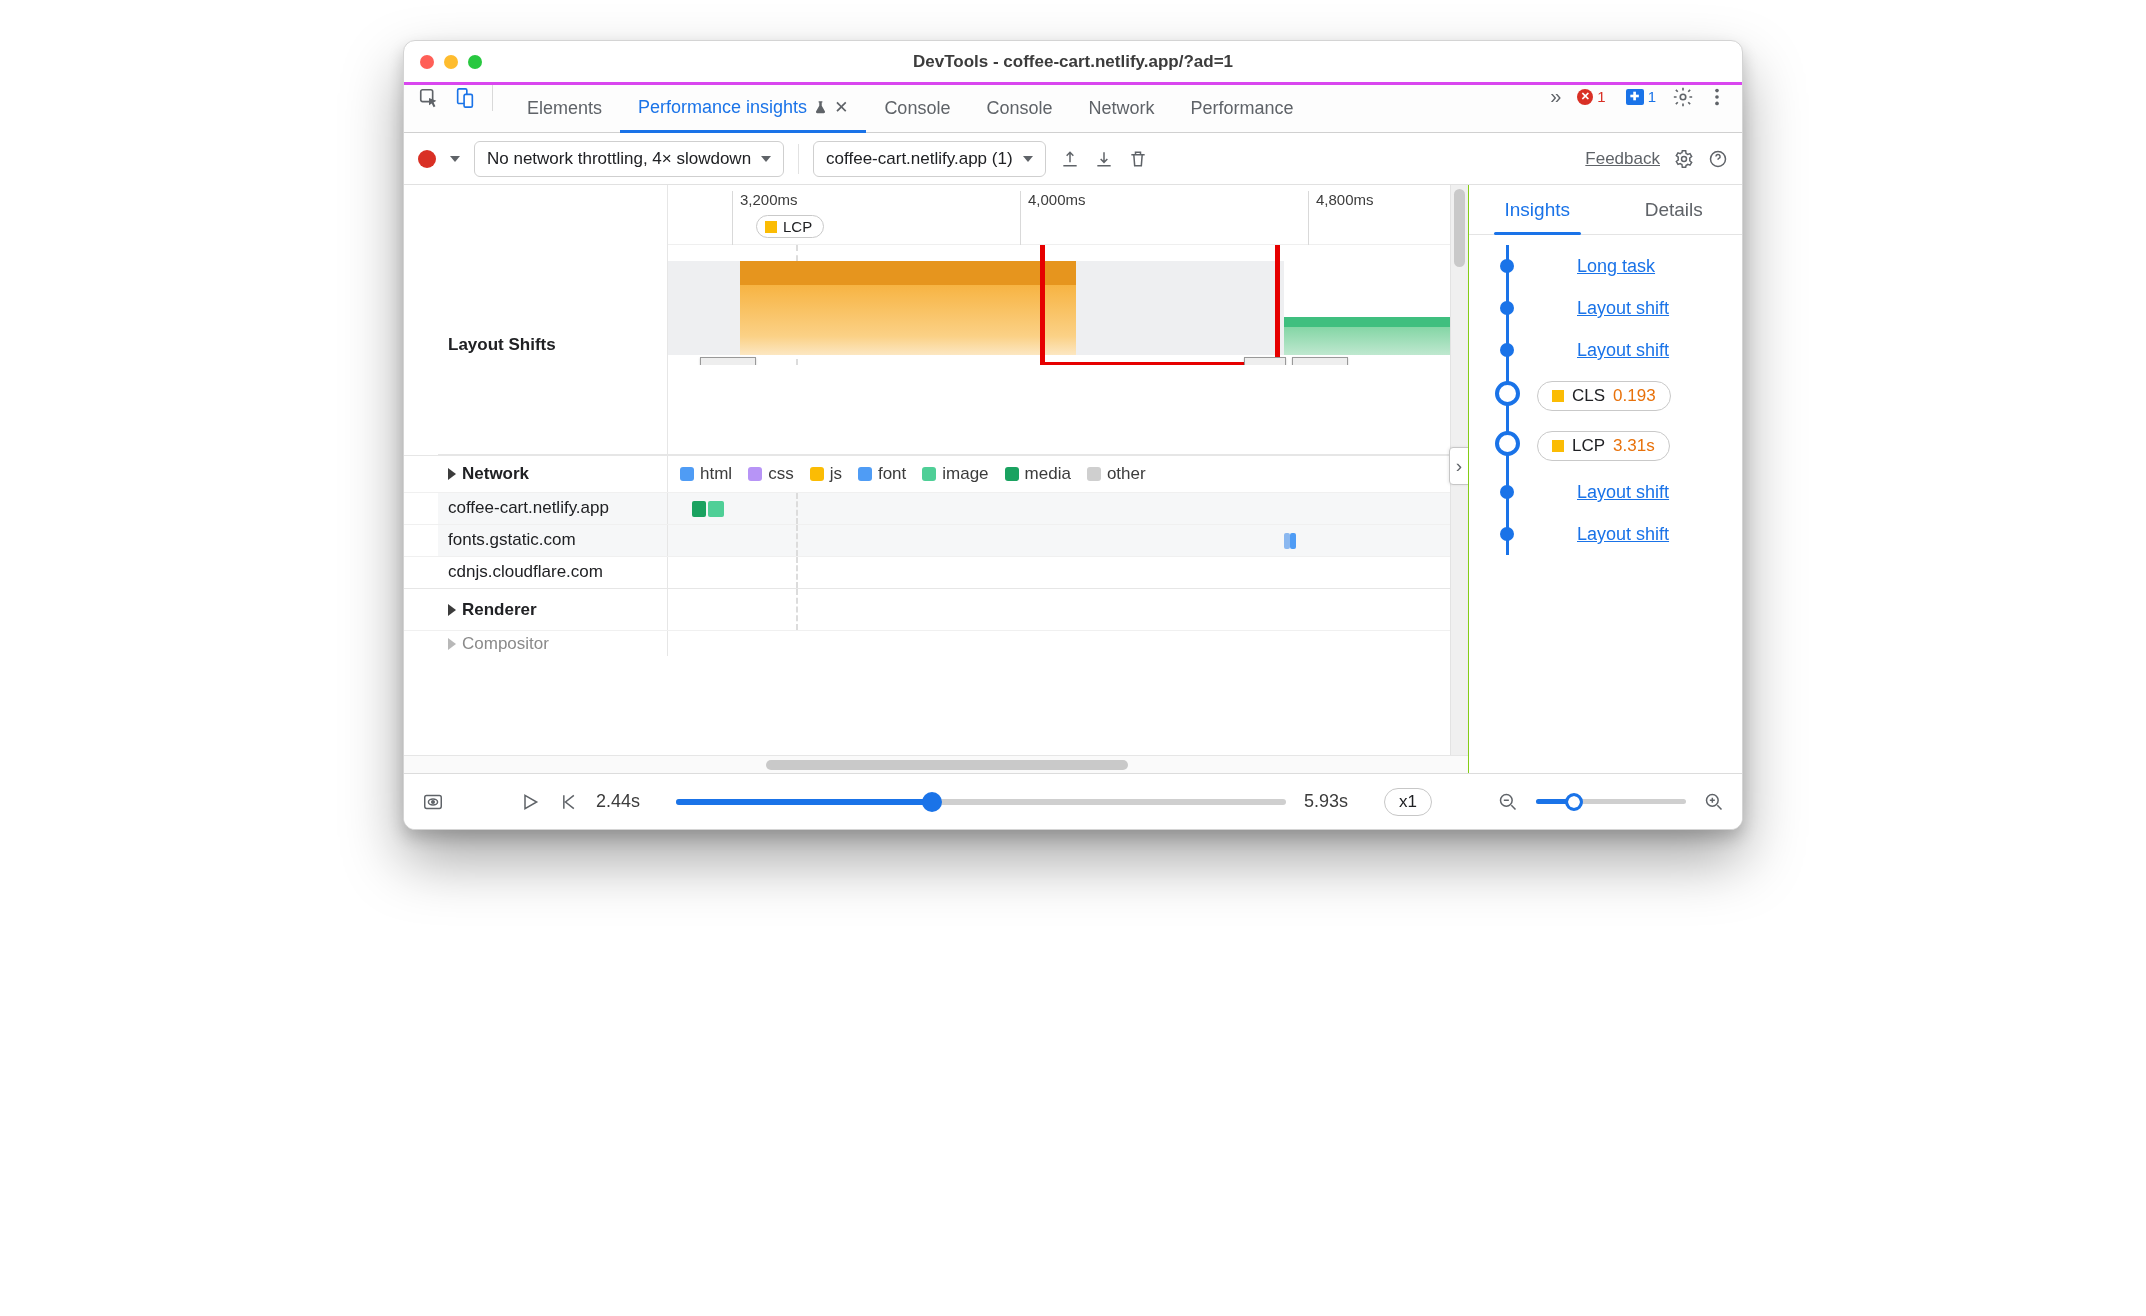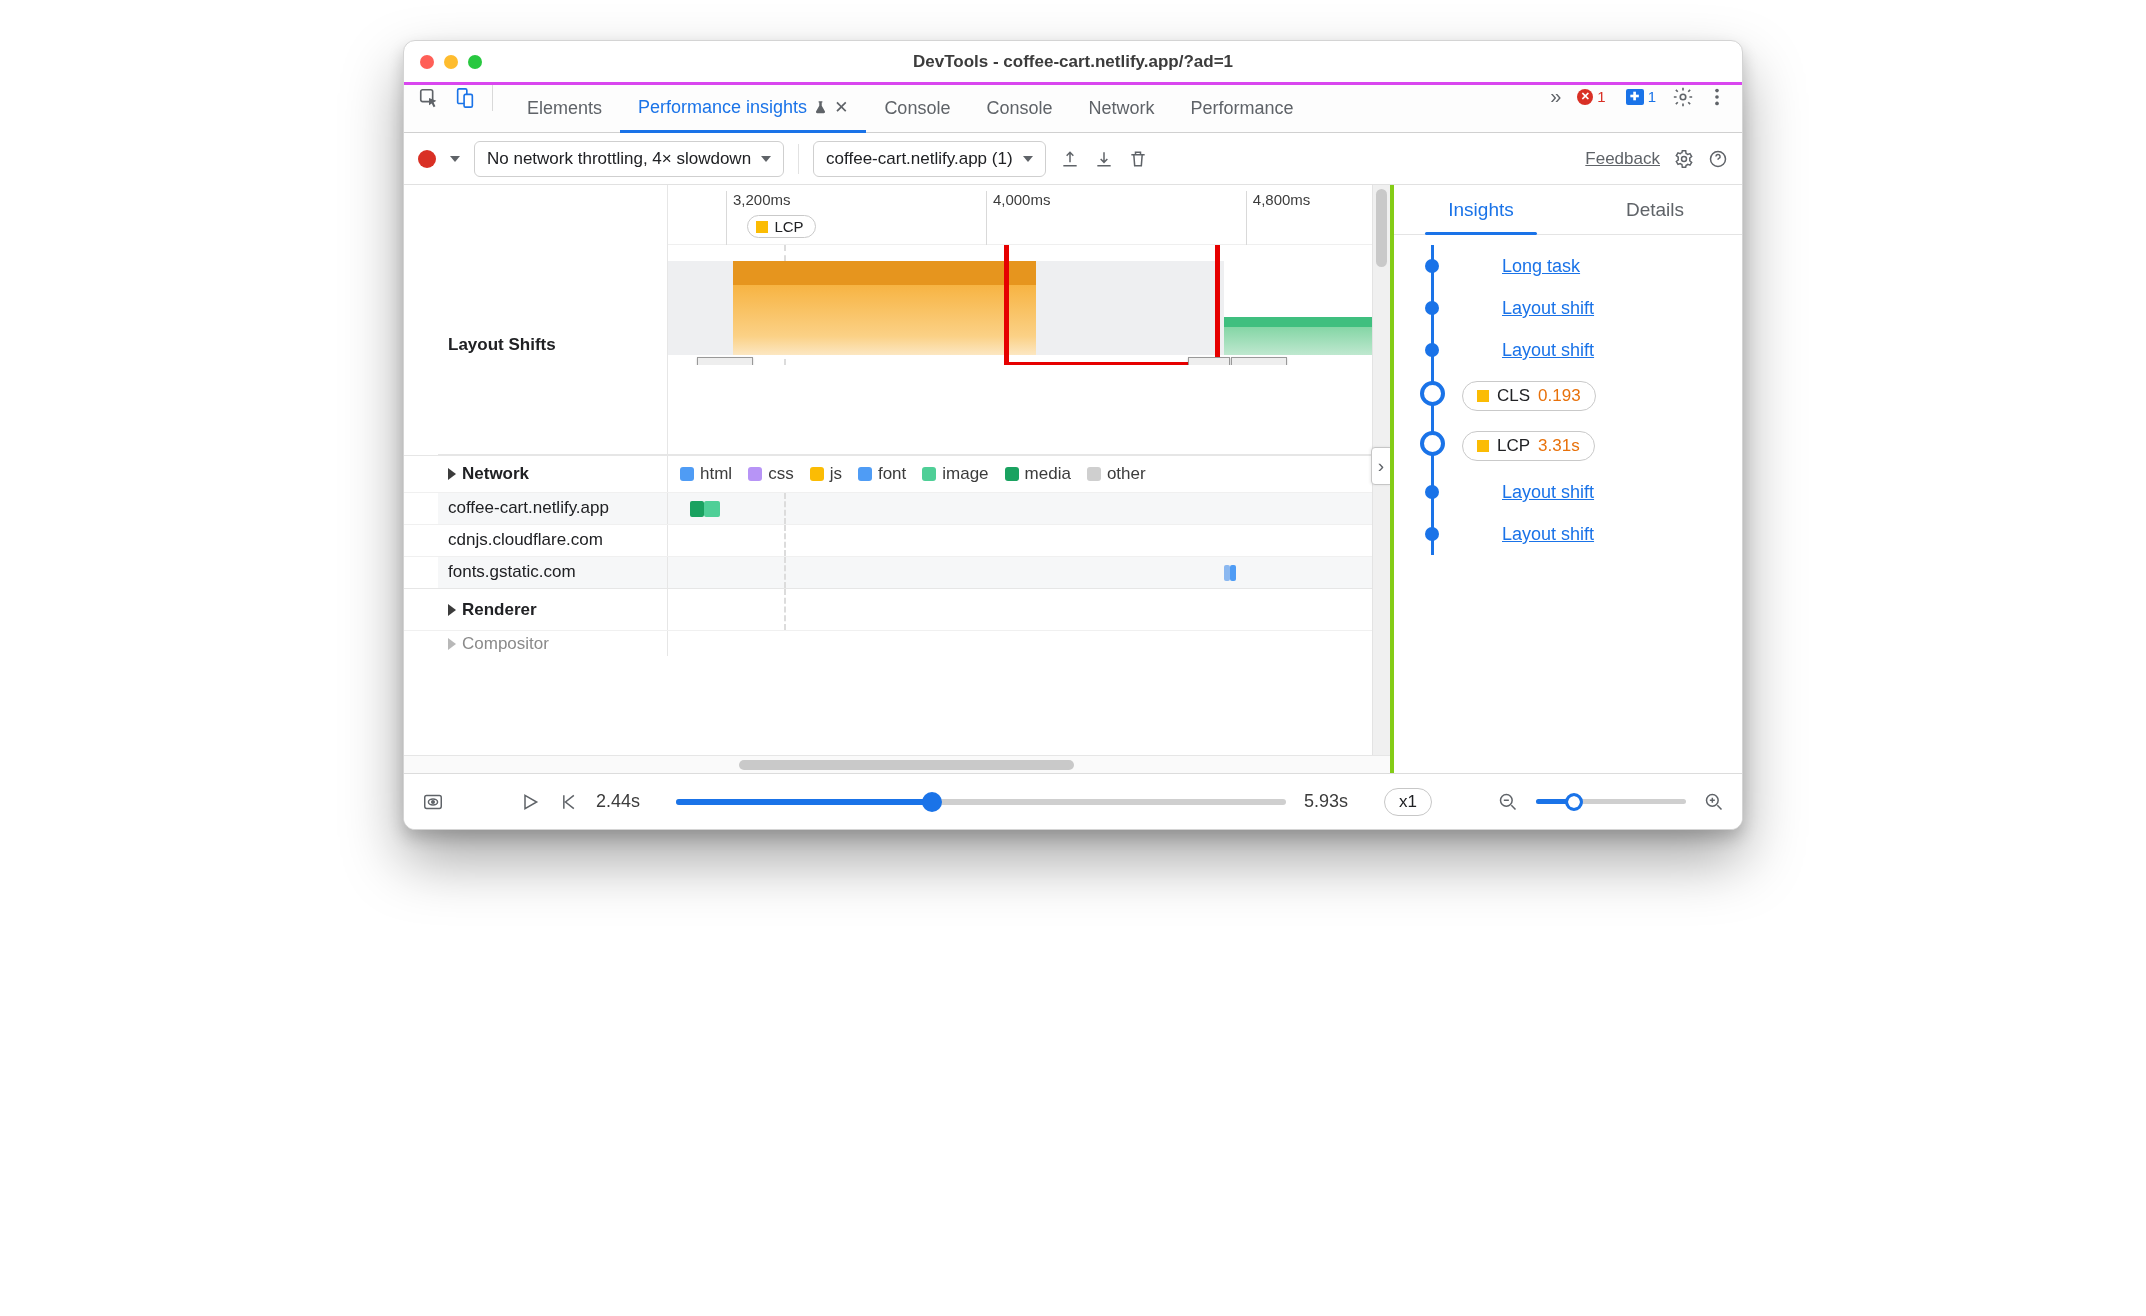--- a/index.html
+++ b/index.html
@@ -113,21 +113,21 @@
   .compositor-row .row-label{font-weight:400;color:#8a8a8a;display:flex;align-items:center;gap:6px;}
 
   
   .vscroll { position:absolute; top:0; right:0; width:18px; bottom:0; background:#f0f0f0; border-left:1px solid #e3e3e3;}
   .vscroll .thumb-bar{position:absolute;left:3px;right:3px;top:4px;height:78px;background:#c9c9c9;border-radius:6px;}
   .hscroll { height:18px; background:#fafafa; border-top:1px solid #e6e6e6; position:relative;}
   .hscroll .thumb-bar{position:absolute;top:4px;height:10px;left:34%;width:34%;background:#c9c9c9;border-radius:6px;}
   .collapse-handle{position:absolute;right:-1px;top:46%;width:20px;height:38px;background:#fff;border:1px solid #c6c6c6;border-radius:4px 0 0 4px;display:flex;align-items:center;justify-content:center;color:#5f6368;box-shadow:-1px 0 3px rgba(0,0,0,.08);}
 
   
-  .panel { width:352px; flex-shrink:0; border-left:4px solid #84cc16; display:flex; flex-direction:column;}
+  .panel { width:274px; flex-shrink:0; border-left:1px solid #84cc16; display:flex; flex-direction:column;}
   .panel-tabs { display:flex; height:50px; border-bottom:1px solid #e4e4e4;}
   .ptab { flex:1; display:flex; align-items:center; justify-content:center; font-size:19px; color:#5f6368; cursor:pointer;}
   .ptab.active{ color:#1a73e8; font-weight:500; position:relative;}
   .ptab.active::after{content:"";position:absolute;left:18%;right:18%;bottom:-1px;height:3px;background:#1a73e8;border-radius:2px;}
   .panel-body { flex:1; overflow:auto; padding: 10px 8px 10px 0;}
   .trail { position:relative; margin-left: 26px; }
   .trail::before{content:"";position:absolute;left:11px;top:0;bottom:0;width:3px;background:#1a73e8;}
   .node { position:relative; padding: 10px 0 10px 42px; }
   .node .bullet{position:absolute;left:5px;top:14px;width:14px;height:14px;border-radius:50%;background:#1a73e8;}
   .node .ring{position:absolute;left:0;top:10px;width:25px;height:25px;border-radius:50%;background:#fff;border:4px solid #1a73e8;}
@@ -360,32 +360,32 @@
           </div>
         </div>
         <div class="net-row alt">
           <div class="row-label">coffee-cart.netlify.app</div>
           <div class="net-body">
                 <div class="vdash" style="left:16%"></div>
                 <span class="chunk" style="left:3%;width:14px;background:#1aa260"></span>
                 <span class="chunk" style="left:5%;width:16px;background:#4fcf97"></span>
               </div>
         </div>
-        <div class="net-row">
-          <div class="row-label">cdnjs.cloudflare.com</div>
-          <div class="net-body">
-                <div class="vdash" style="left:16%"></div>
-              </div>
-        </div>
         <div class="net-row alt">
           <div class="row-label">fonts.gstatic.com</div>
           <div class="net-body">
                 <div class="vdash" style="left:16%"></div>
                 <span class="chunk" style="left:77%;width:6px;background:#8bb8f0"></span>
                 <span class="chunk" style="left:77.8%;width:6px;background:#4f9cf5"></span>
+              </div>
+        </div>
+        <div class="net-row">
+          <div class="row-label">cdnjs.cloudflare.com</div>
+          <div class="net-body">
+                <div class="vdash" style="left:16%"></div>
               </div>
         </div>
 
         <div class="renderer-row">
           <div class="row-label">
                 <span class="tri"></span>
                 <span>Renderer</span>
               </div>
           <div style="flex:1;position:relative;background:#fff">
                 <div class="vdash" style="left:16%"></div>

